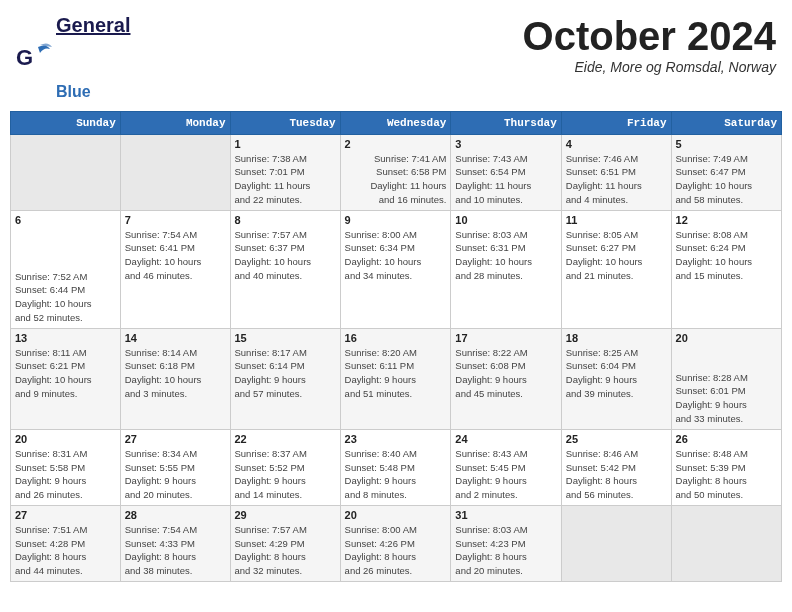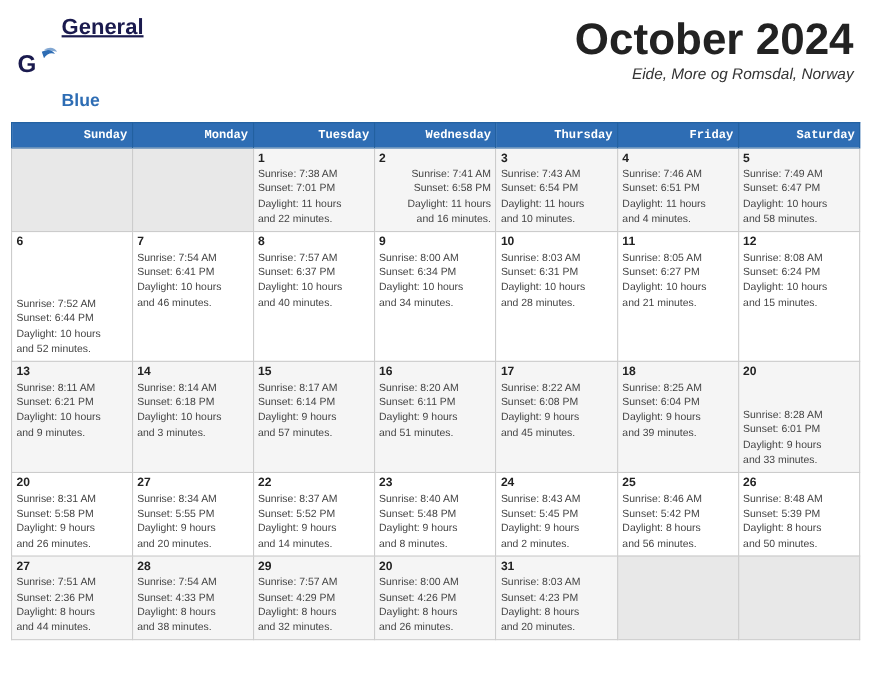--- a/index.html
+++ b/index.html
@@ -307,21 +307,21 @@
           <div class="day-info" style="white-space: pre-line;">Sunrise: 8:48 AM
 Sunset: 5:39 PM
 Daylight: 8 hours
 and 50 minutes.</div>
         </td>
       </tr>
       <tr>
         <td>
           <span class="day-num">27</span>
           <div class="day-info" style="white-space: pre-line;">Sunrise: 7:51 AM
-Sunset: 2:36 PM
+Sunset: 4:28 PM
 Daylight: 8 hours
 and 44 minutes.</div>
         </td>
         <td>
           <span class="day-num">28</span>
           <div class="day-info" style="white-space: pre-line;">Sunrise: 7:54 AM
 Sunset: 4:33 PM
 Daylight: 8 hours
 and 38 minutes.</div>
         </td>

